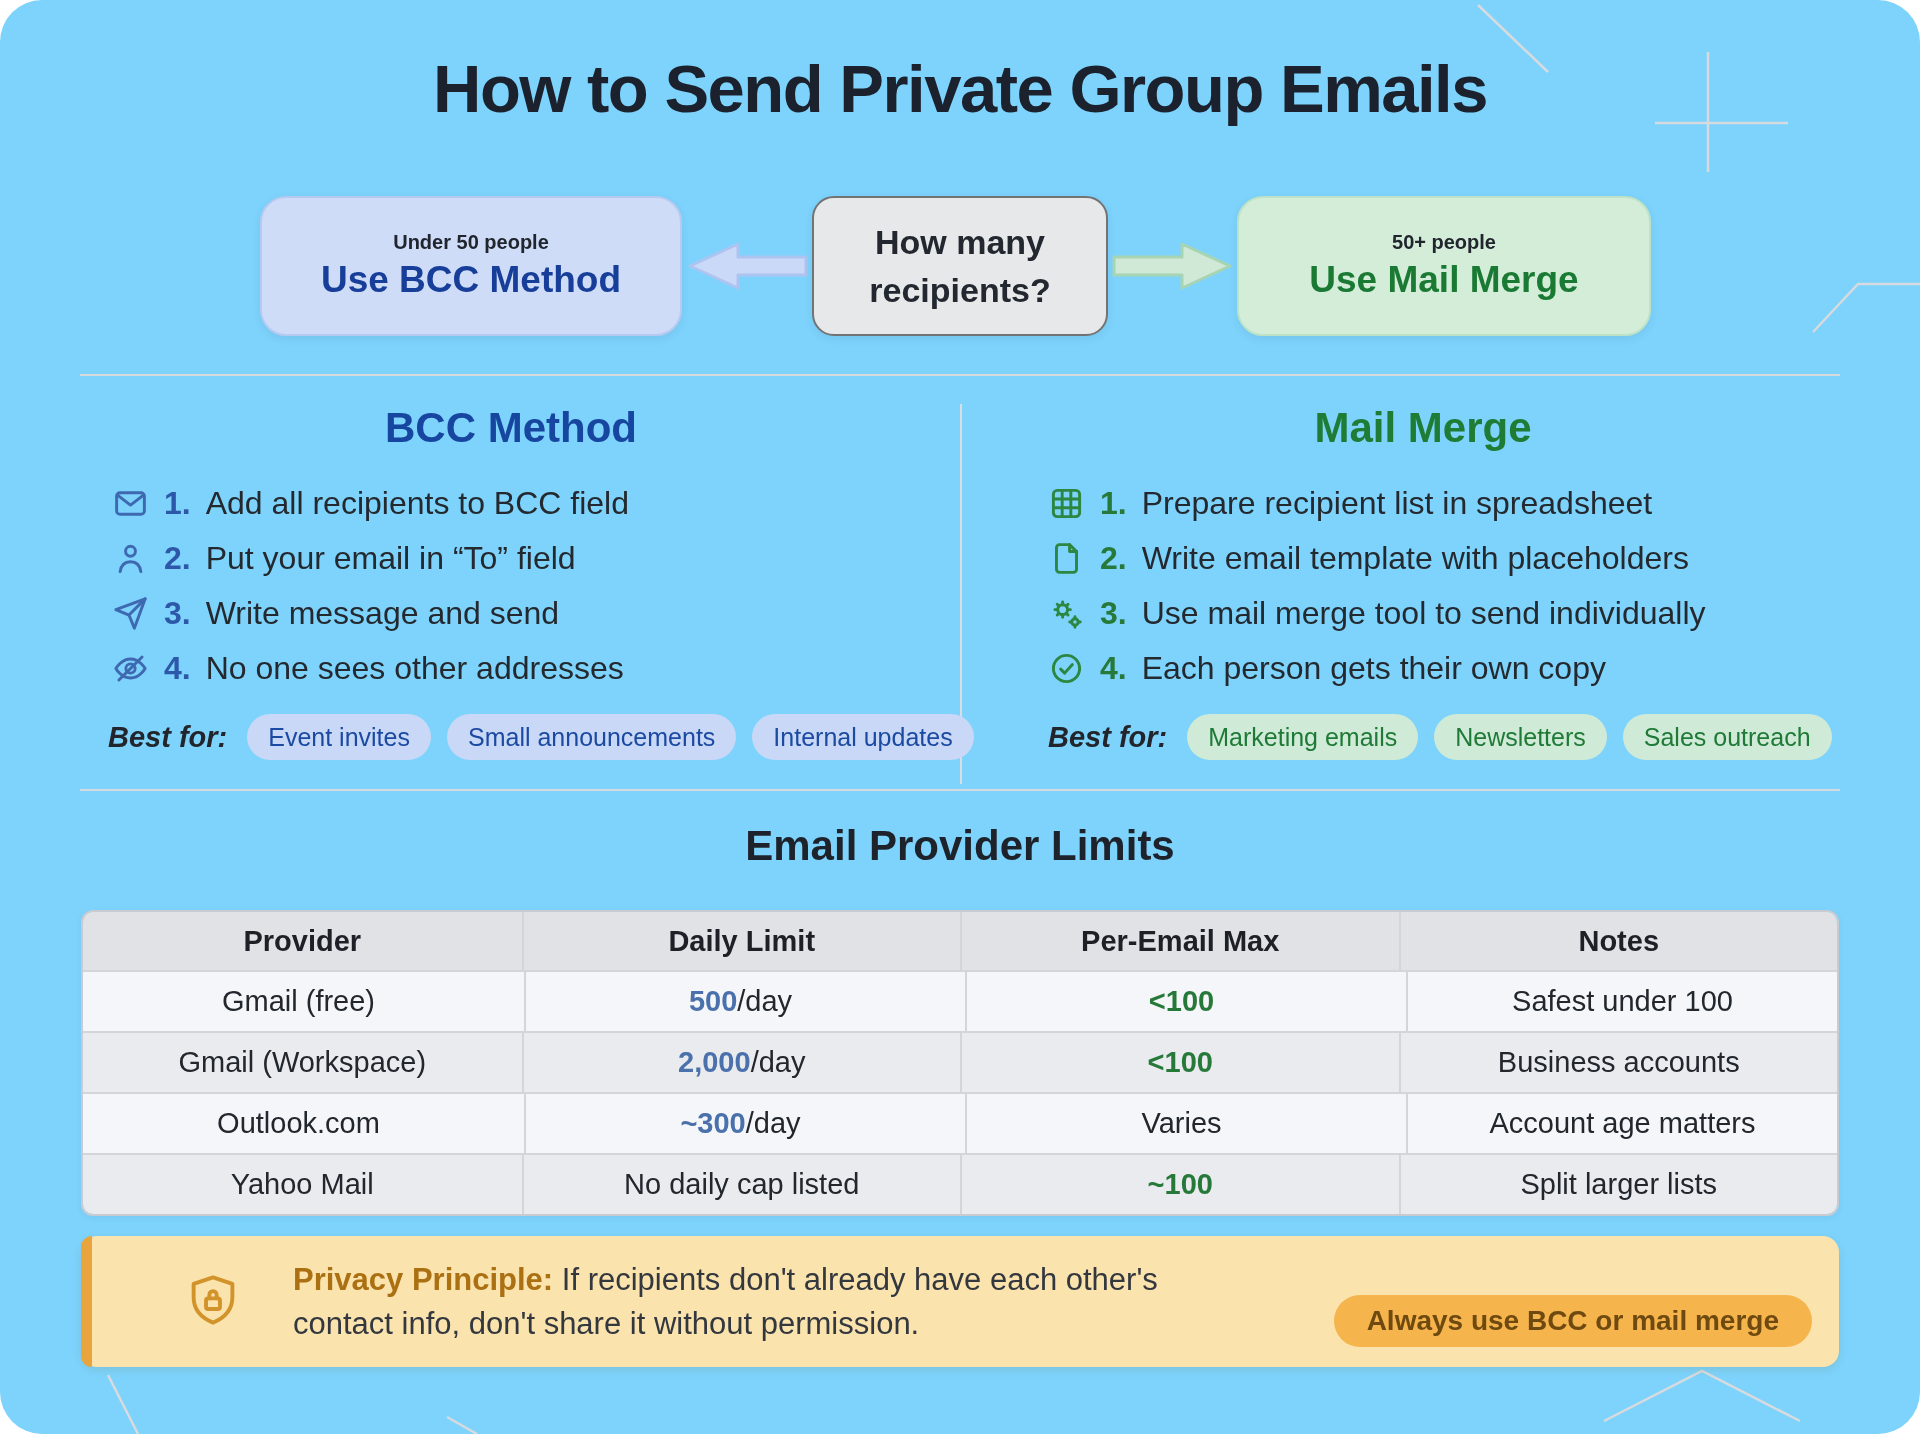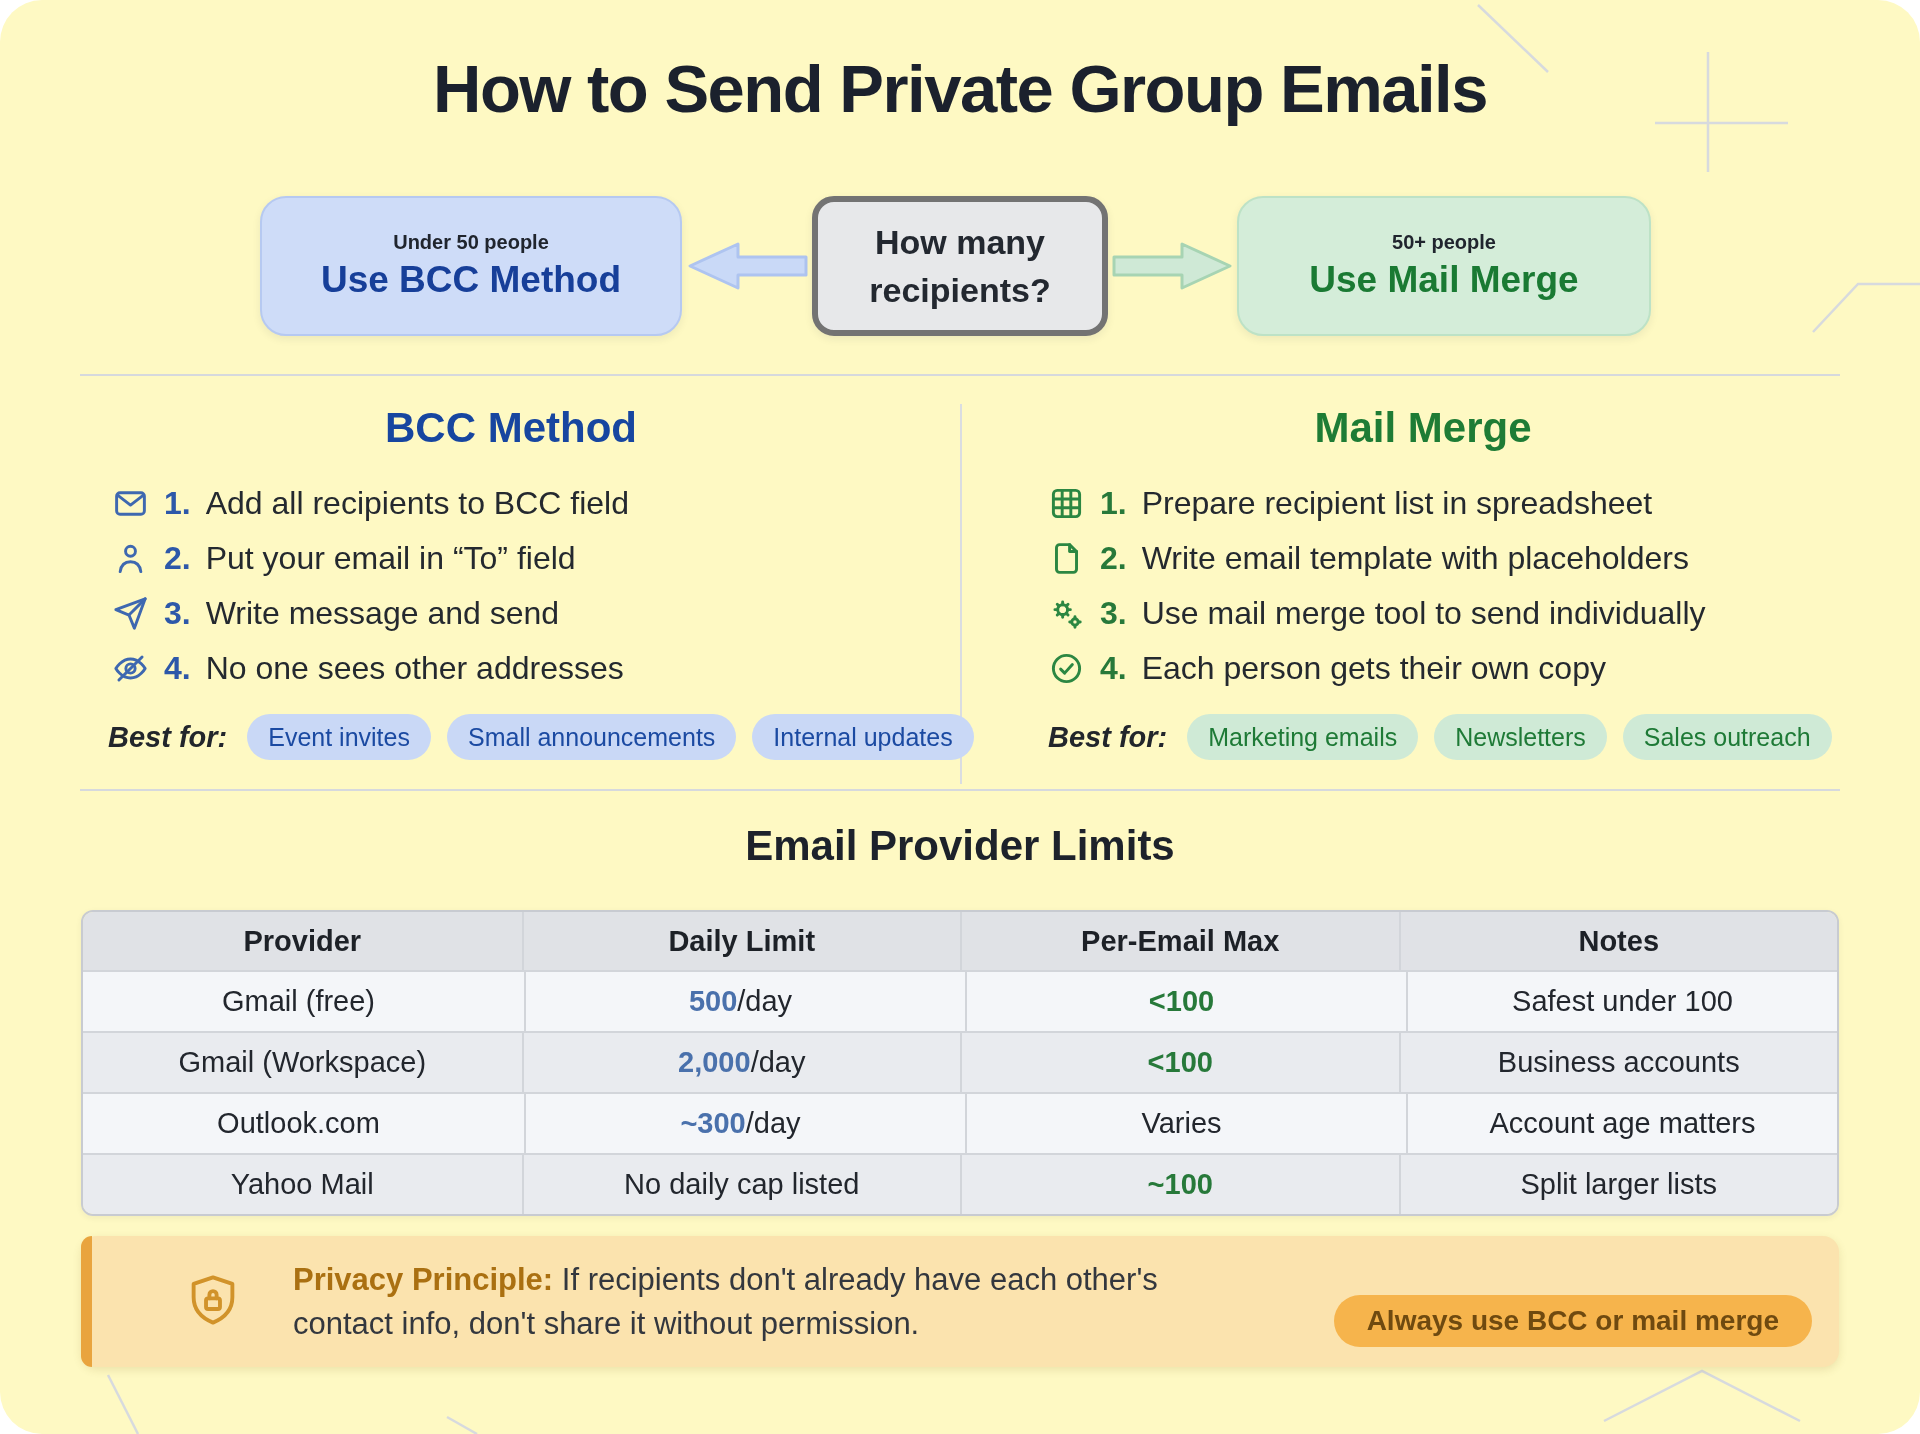--- a/index.html
+++ b/index.html
@@ -1,36 +1,36 @@
 <!DOCTYPE html>
 <html><head>
 <meta charset="utf-8">
 <style>
   html,body { margin:0; padding:0; background:#ffffff; }
   .canvas {
     position:relative; width:1920px; height:1434px;
-    background:#fef9c3; border-radius:42px; overflow:hidden;
+    background:#7dd3fc; border-radius:42px; overflow:hidden;
     font-family:"Liberation Sans", sans-serif;
   }
   .decor { position:absolute; inset:0; pointer-events:none; }
 
   .title {
     position:absolute; top:50px; left:0; width:100%;
     text-align:center; font-size:67px; font-weight:bold;
     color:#1b212d; letter-spacing:-1.5px;
   }
 
   
   .flow-box {
     position:absolute; top:196px; height:140px; border-radius:26px;
     display:flex; flex-direction:column; justify-content:center; align-items:center; gap:5px;
     box-shadow:0 3px 8px rgba(30,40,60,.08); box-sizing:border-box;
   }
   .box-blue  { left:260px;  width:422px; background:#cedcf8; border:2px solid #b6c9f1; }
-  .box-gray  { left:812px;  width:296px; background:#e7e8ea; border:6px solid #737373; border-radius:22px; }
+  .box-gray  { left:812px;  width:296px; background:#e7e8ea; border:2px solid #737373; border-radius:22px; }
   .box-green { left:1237px; width:414px; background:#d4edd9; border:2px solid #bde2c6; }
   .flow-line1 { font-size:20px; font-weight:bold; color:#20252e; }
   .flow-line2 { font-size:37px; font-weight:bold; }
   .box-blue  .flow-line2 { color:#173f99; }
   .box-green .flow-line2 { color:#1a7a33; }
   .box-gray .q { font-size:34px; font-weight:bold; color:#232830; line-height:1.25; text-align:center; }
   .flow-arrow { position:absolute; top:234px; }
   .arrow-left  { left:684px; }
   .arrow-right { left:1110px; }
 

